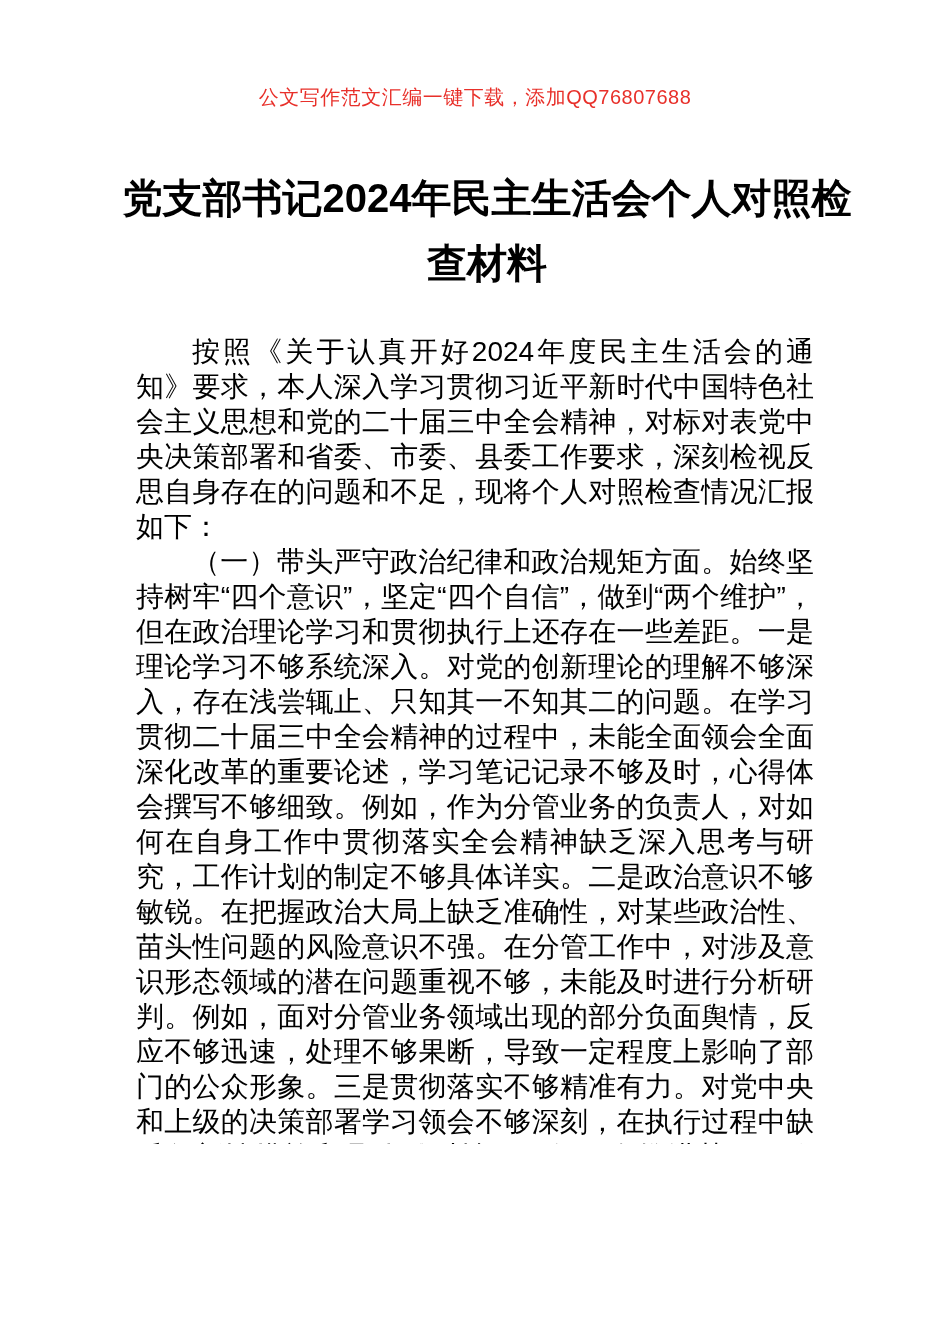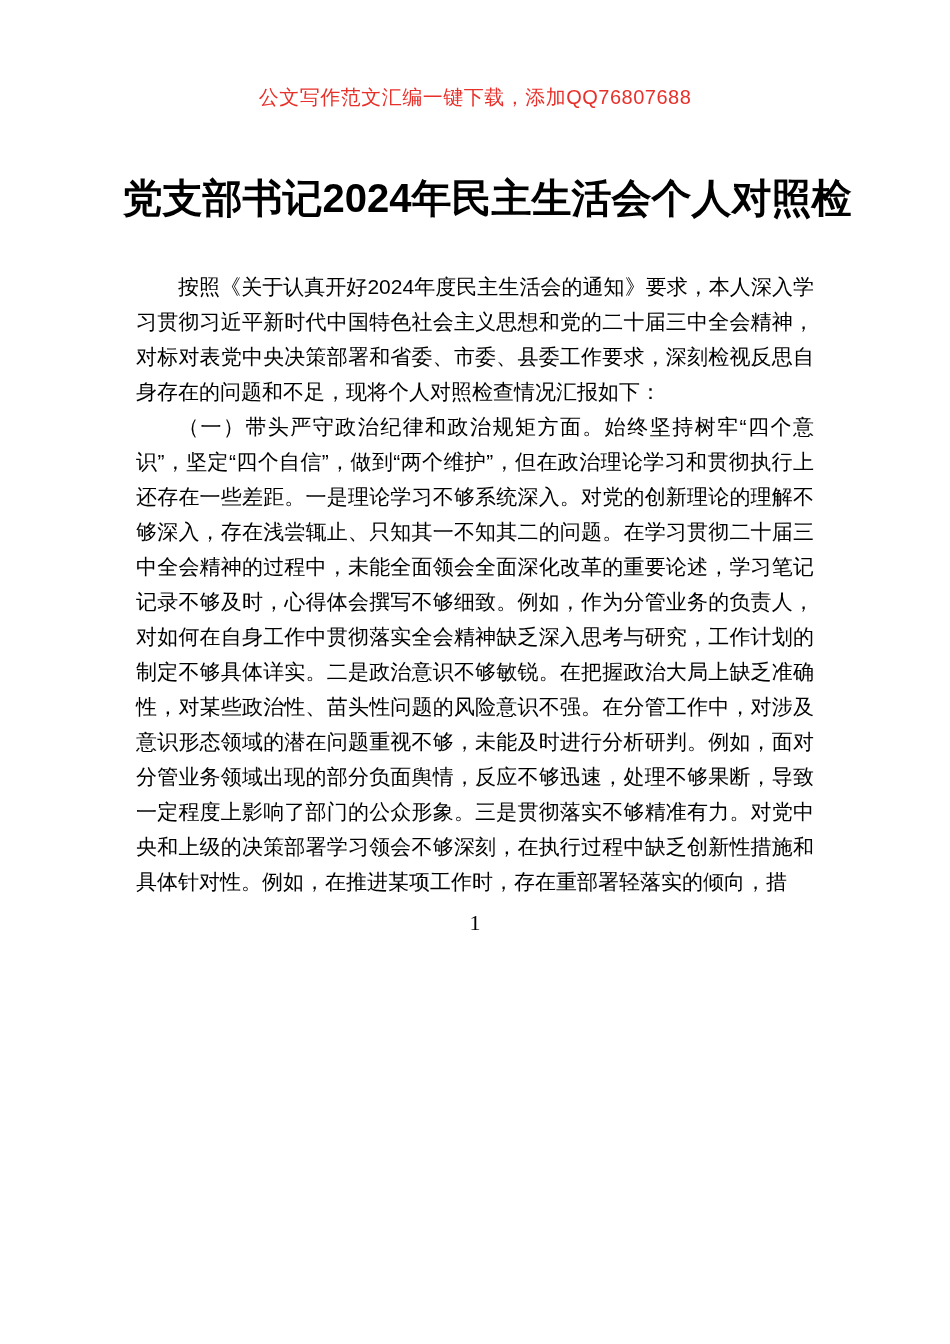--- a/index.html
+++ b/index.html
@@ -29,21 +29,21 @@
     margin-top: 56px;
     text-align: center;
     font-size: 40px;
     line-height: 65px;
     font-weight: bold;
     color: #000000;
     padding-left: 24px;
   }
   .doc-body {
     margin: 38px 136px 0 136px;
-    font-size: 21px;
+    font-size: 28px;
     line-height: 35px;
     text-align: justify;
     color: #000000;
   }
   .doc-body p {
     margin: 0;
     padding: 0;
     text-indent: 2em;
   }
   .page-number {
@@ -57,20 +57,21 @@
 </style>
 </head>
 <body>
 
 <div class="page">
 
   <div class="header-notice" style="color: rgb(232, 48, 42);">公文写作范文汇编一键下载，添加QQ76807688</div>
 
   <div class="doc-title">
     <div>党支部书记2024年民主生活会个人对照检</div>
+    <div>查材料</div>
   </div>
 
   <div class="doc-body">
     <p>按照《关于认真开好2024年度民主生活会的通知》要求，本人深入学习贯彻习近平新时代中国特色社会主义思想和党的二十届三中全会精神，对标对表党中央决策部署和省委、市委、县委工作要求，深刻检视反思自身存在的问题和不足，现将个人对照检查情况汇报如下：</p>
     <p>（一）带头严守政治纪律和政治规矩方面。始终坚持树牢“四个意识”，坚定“四个自信”，做到“两个维护”，但在政治理论学习和贯彻执行上还存在一些差距。一是理论学习不够系统深入。对党的创新理论的理解不够深入，存在浅尝辄止、只知其一不知其二的问题。在学习贯彻二十届三中全会精神的过程中，未能全面领会全面深化改革的重要论述，学习笔记记录不够及时，心得体会撰写不够细致。例如，作为分管业务的负责人，对如何在自身工作中贯彻落实全会精神缺乏深入思考与研究，工作计划的制定不够具体详实。二是政治意识不够敏锐。在把握政治大局上缺乏准确性，对某些政治性、苗头性问题的风险意识不强。在分管工作中，对涉及意识形态领域的潜在问题重视不够，未能及时进行分析研判。例如，面对分管业务领域出现的部分负面舆情，反应不够迅速，处理不够果断，导致一定程度上影响了部门的公众形象。三是贯彻落实不够精准有力。对党中央和上级的决策部署学习领会不够深刻，在执行过程中缺乏创新性措施和具体针对性。例如，在推进某项工作时，存在重部署轻落实的倾向，措</p>
   </div>
 
   <div class="page-number">1</div>
 
 </div>

